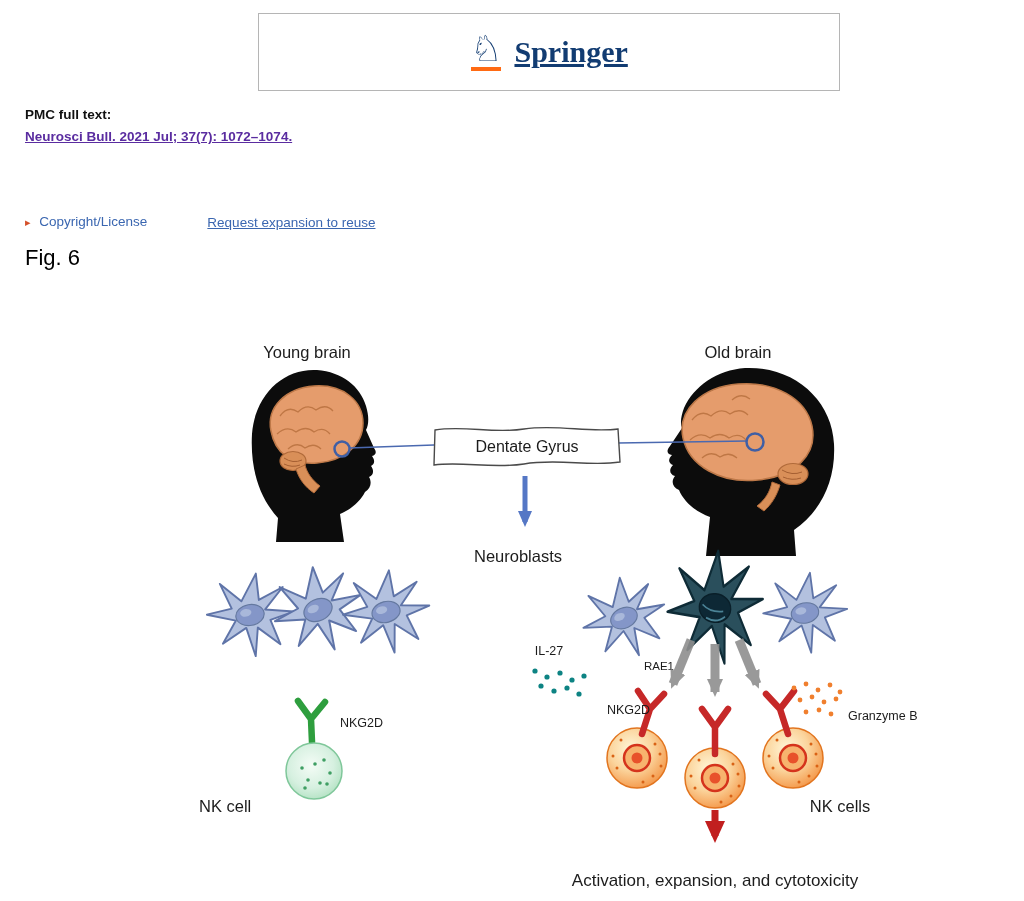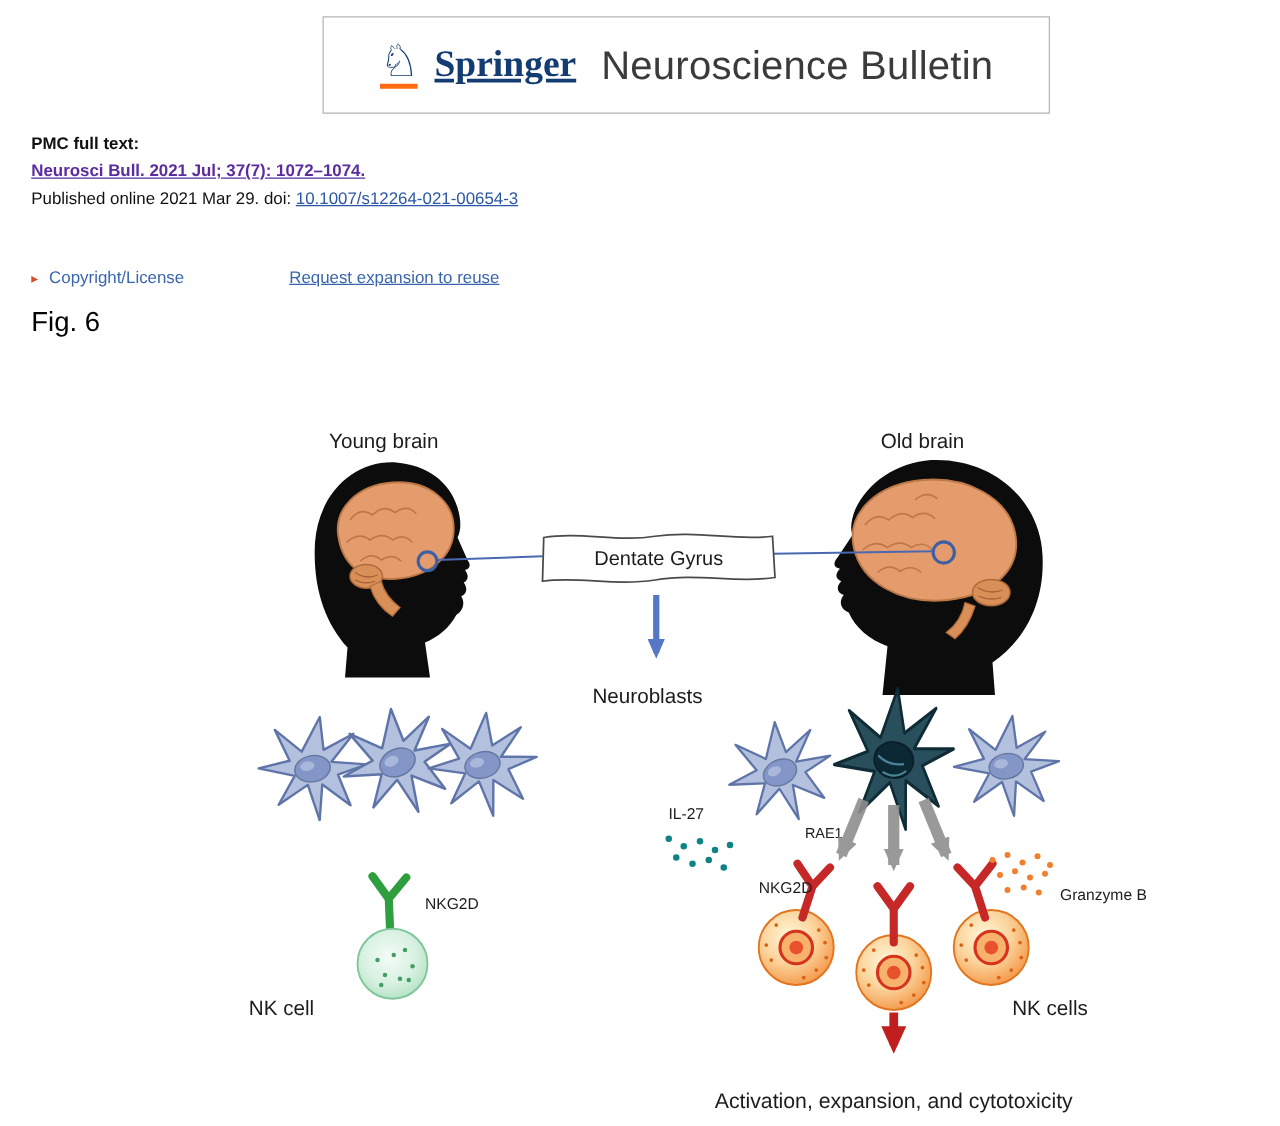--- a/index.html
+++ b/index.html
@@ -14,21 +14,21 @@
   .knight{font-size:36px;color:#123c72;line-height:0.9;}
   .logo-bar{width:30px;height:4px;background:#ff6a13;margin-top:1px;}
   .springer-word{font-family:"Liberation Serif",serif;font-weight:700;font-size:30px;color:#123c72;text-decoration:underline;}
   .journal-name{font-size:32px;color:#3b3b3b;margin-left:8px;letter-spacing:0.2px;}
 
   
   .meta-abs{position:absolute;left:25px;font-size:13.5px;line-height:19px;color:#111;}
   .r1{top:105px;font-weight:700;}
   .r2{top:127px;font-weight:bold;}
   .r3{top:149px;}
-  .r4{top:212px;display:flex;gap:84px;}
+  .r4{top:212px;display:flex;gap:60px;align-items:center;}
   .r5{top:248px;font-size:22px;color:#000;}
   a{cursor:pointer;}
   .citation{color:#5a2ca0;text-decoration:underline;}
   .doi{color:#2a57a5;text-decoration:underline;}
   .copy-toggle{color:#3a66b0;cursor:pointer;}
   .tri{color:#d4502a;margin-right:5px;font-size:11px;}
   .perm{color:#3a66b0;text-decoration:underline;}
 
   
   .figure-wrap{position:absolute;left:172px;top:328px;width:785px;height:583px;}
@@ -39,29 +39,25 @@
 <body>
 
 <div class="page">
 
   <div class="journal-box">
     <span class="logo">
       <span class="knight">♘</span>
       <span class="logo-bar"></span>
     </span>
     <span class="springer-word">Springer</span>
-    <span class="journal-name">Neuroscience Bulletin</span>
   </div>
 
   <div class="meta-abs r1">PMC full text:</div>
   <div class="meta-abs r2">
     <a class="citation">Neurosci Bull. 2021 Jul; 37(7): 1072–1074.</a>
-  </div>
-  <div class="meta-abs r3">
-    <span>Published online 2021 Mar 29. doi: </span><a class="doi">10.1007/s12264-021-00654-3</a>
   </div>
   <div class="meta-abs r4">
     <span class="copy-toggle">
       <span class="tri">▸</span>
       <span>Copyright/License</span>
     </span>
     <a class="perm">Request expansion to reuse</a>
   </div>
   <div class="meta-abs r5">Fig. 6</div>
 

